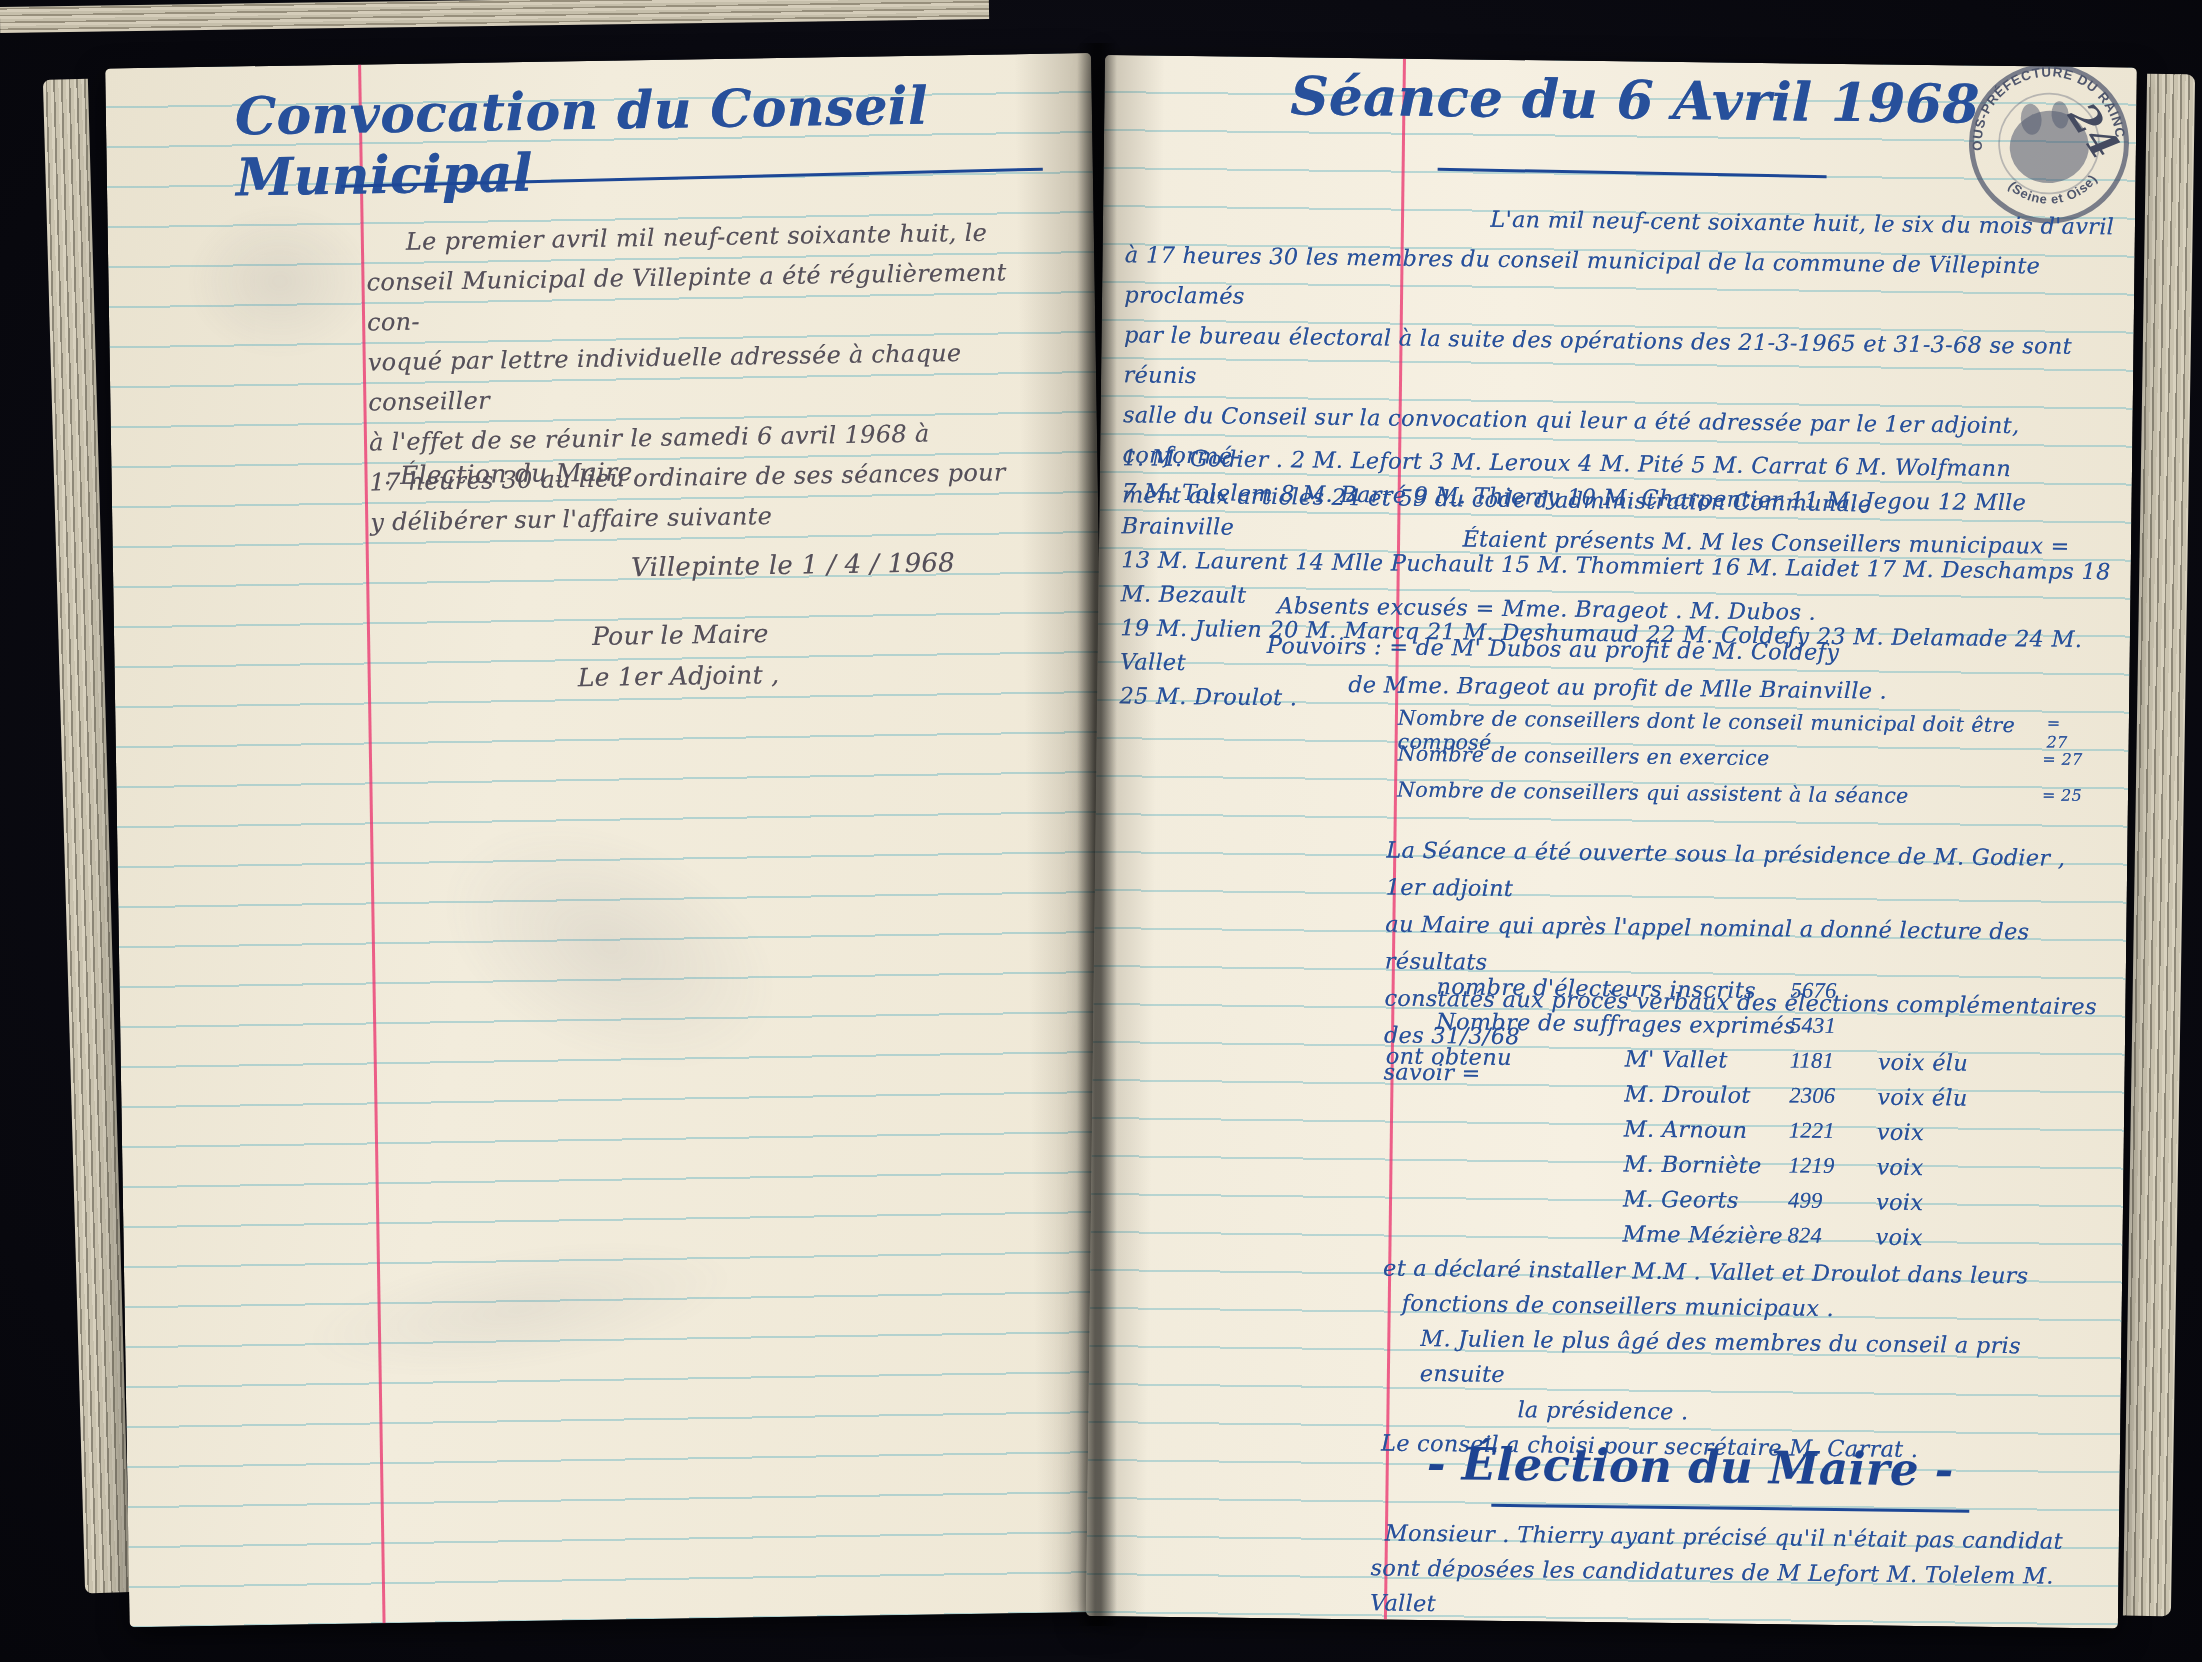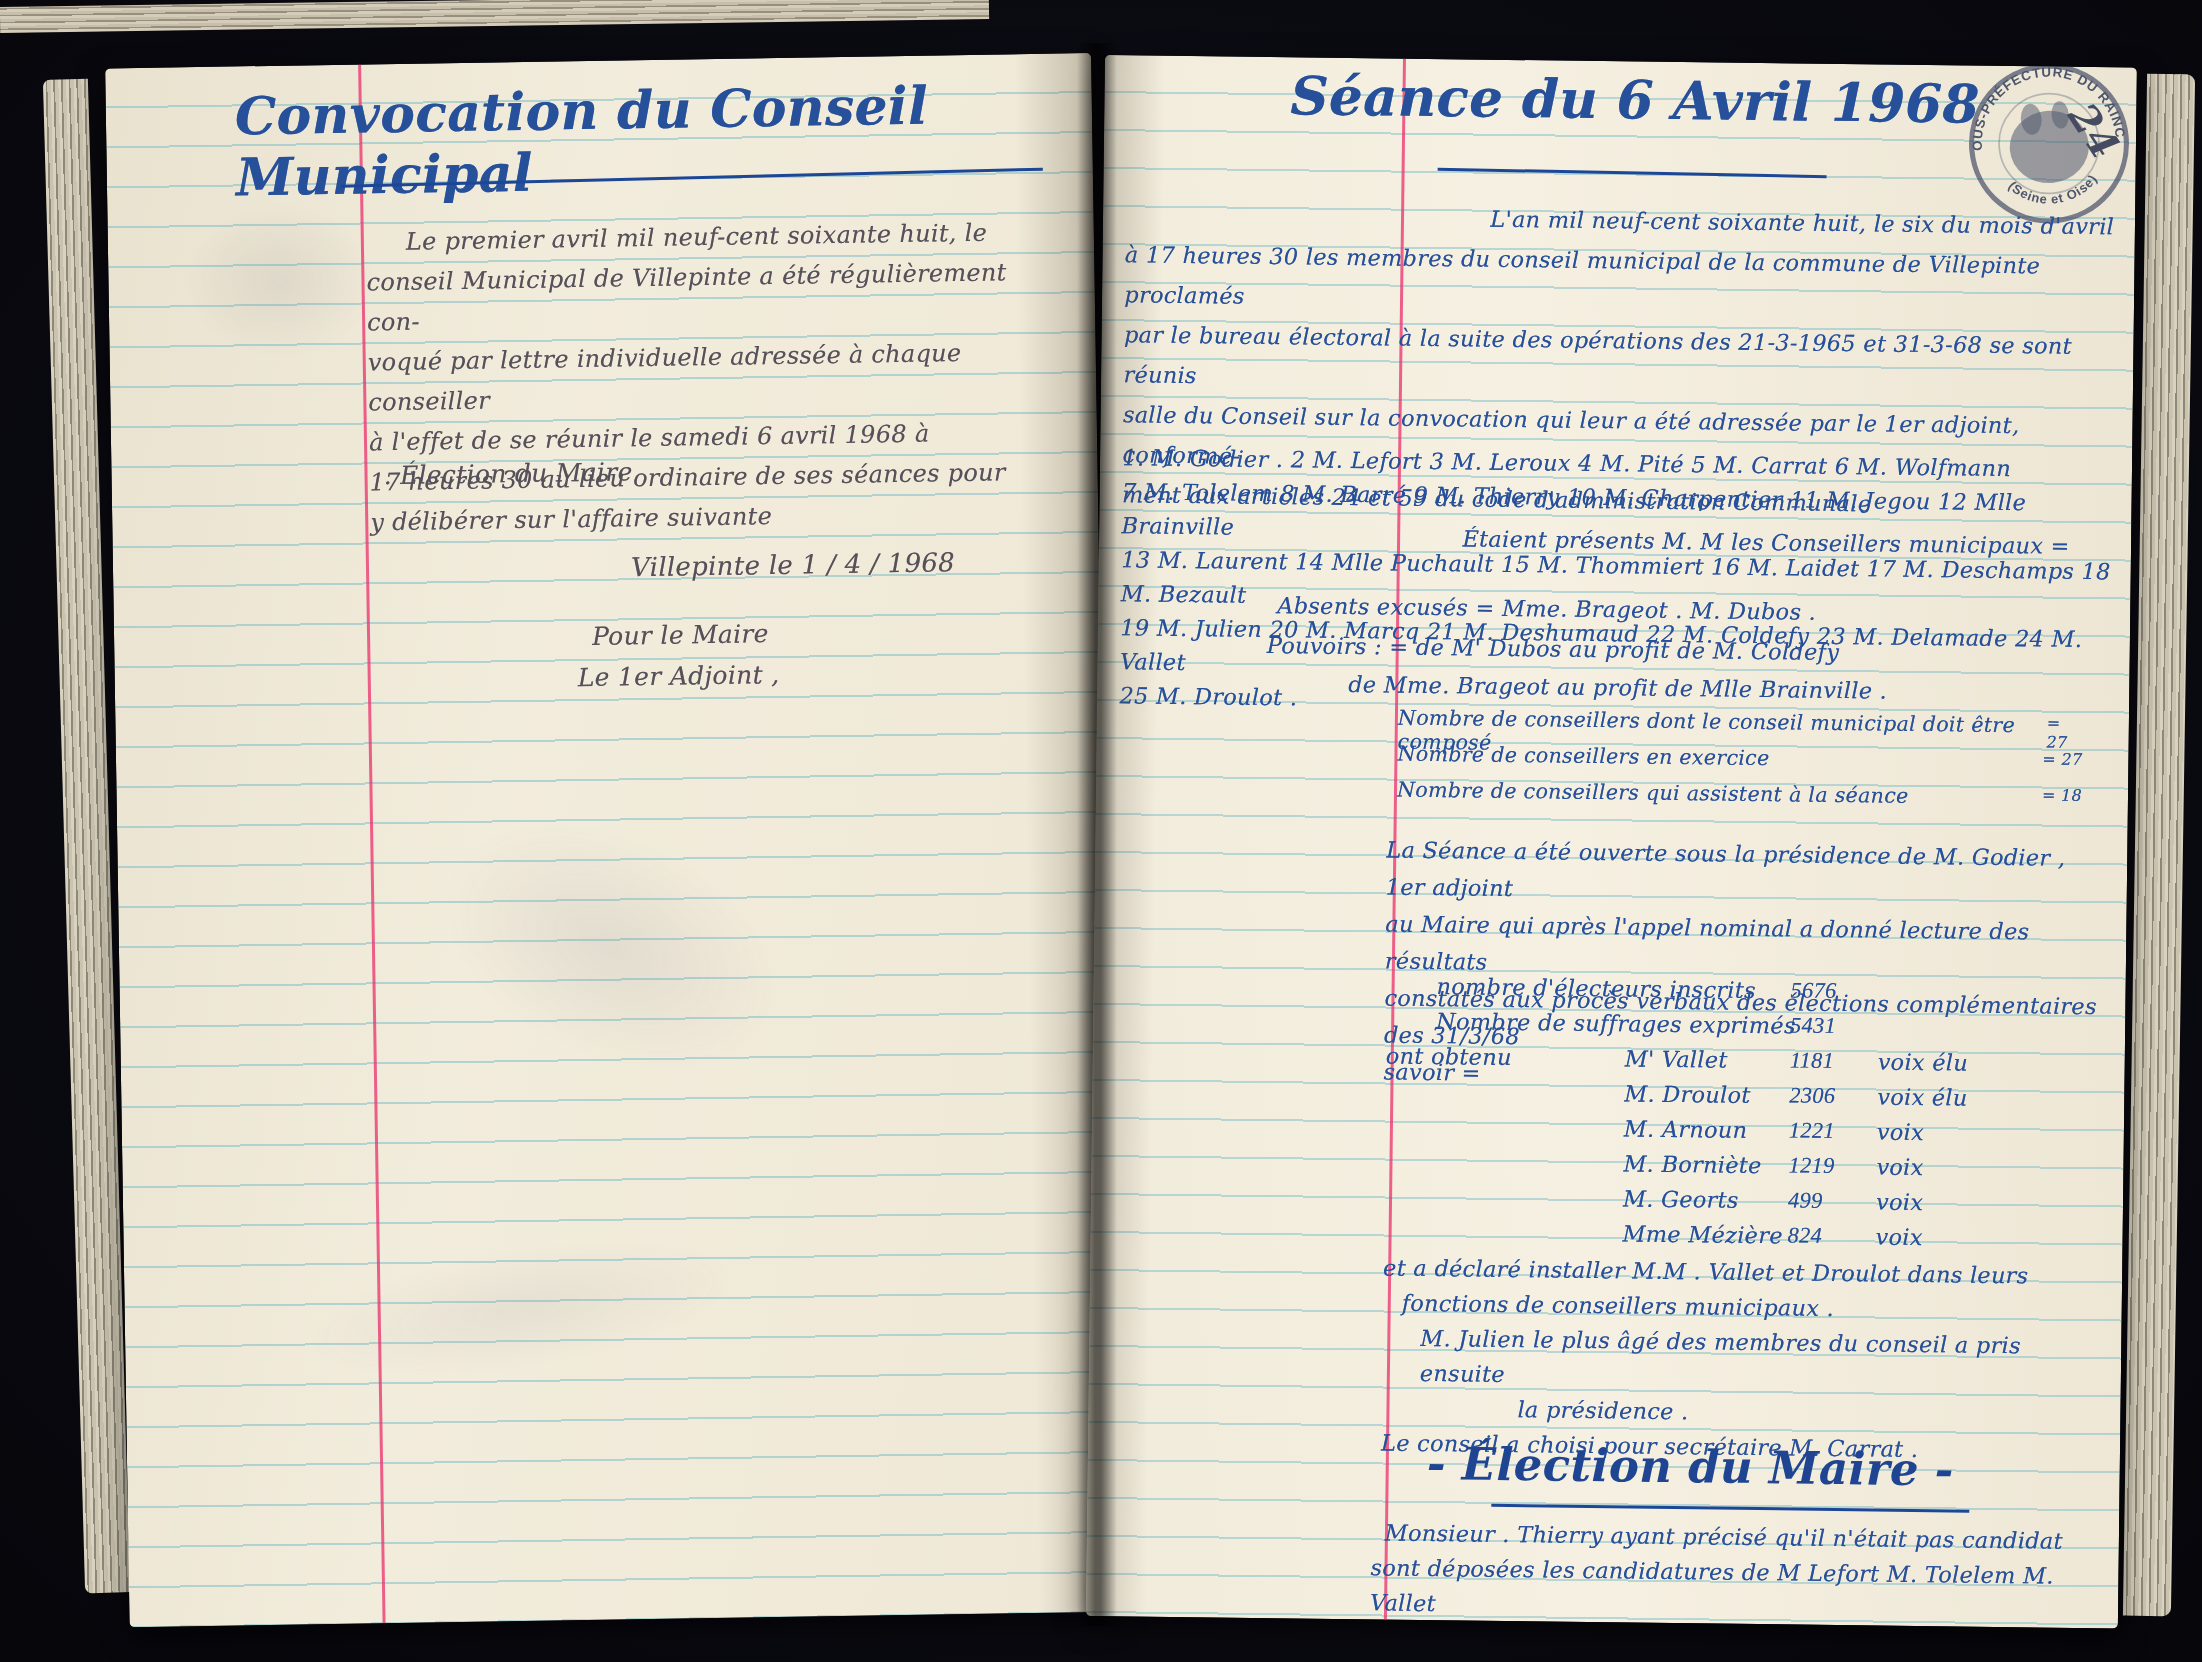--- a/index.html
+++ b/index.html
@@ -178,21 +178,21 @@
     <div class="count-row">
       <span>Nombre de conseillers dont le conseil municipal doit être composé</span>
       <span class="val">= 27</span>
     </div>
     <div class="count-row">
       <span>Nombre de conseillers en exercice</span>
       <span class="val">= 27</span>
     </div>
     <div class="count-row">
       <span>Nombre de conseillers qui assistent à la séance</span>
-      <span class="val">= 18</span>
+      <span class="val">= 25</span>
     </div>
   </div>
 
   <div class="abs hw ink-blue session">
     <div>La Séance a été ouverte sous la présidence de M. Godier , 1er adjoint</div>
     <div>au Maire qui après l'appel nominal a donné lecture des résultats</div>
     <div>constatés aux procès verbaux des élections complémentaires des 31/3/68</div>
     <div>savoir =</div>
   </div>
 

